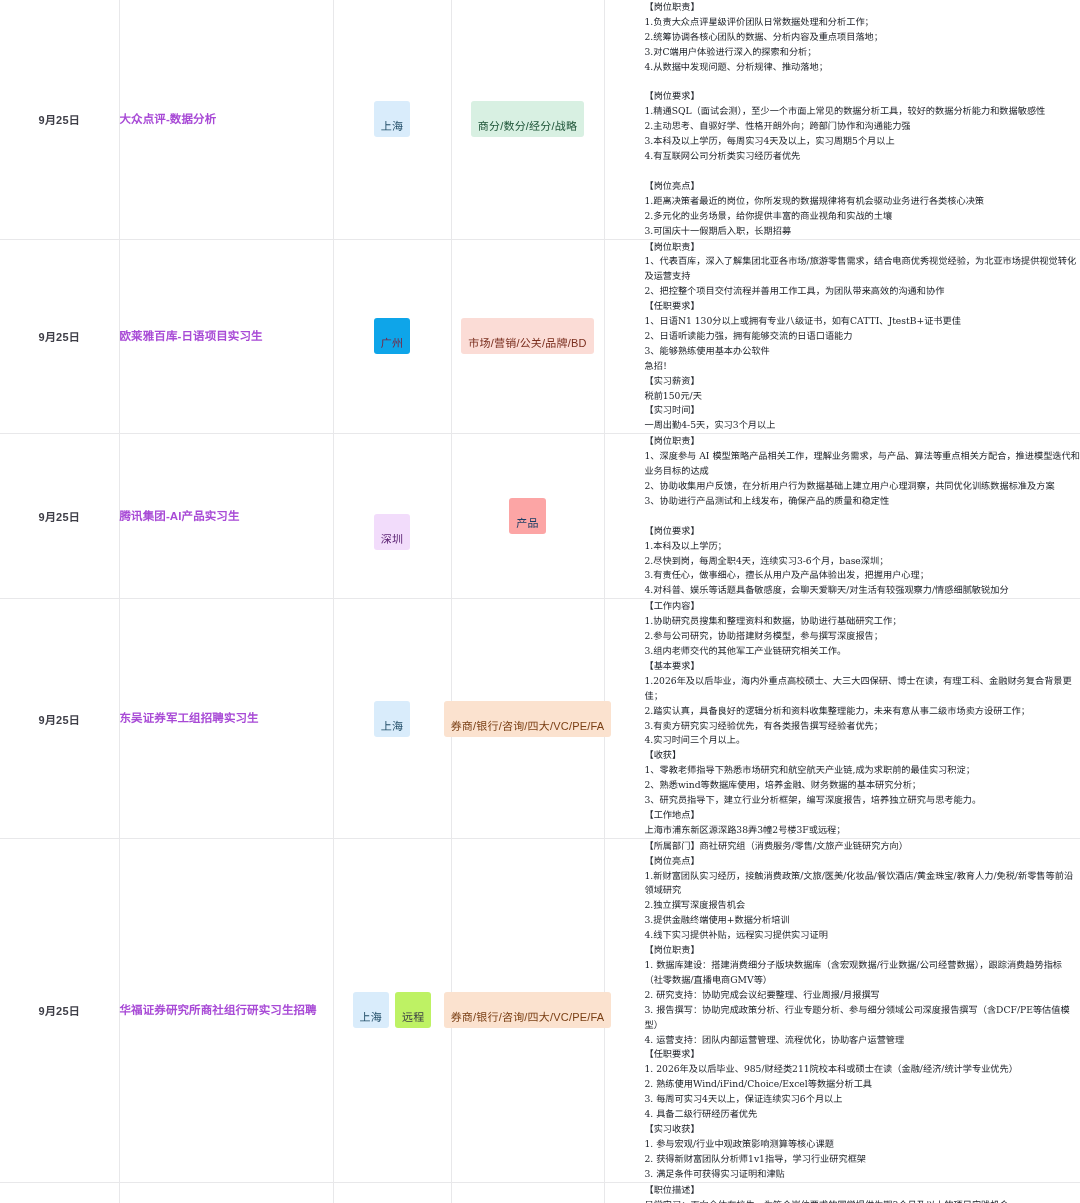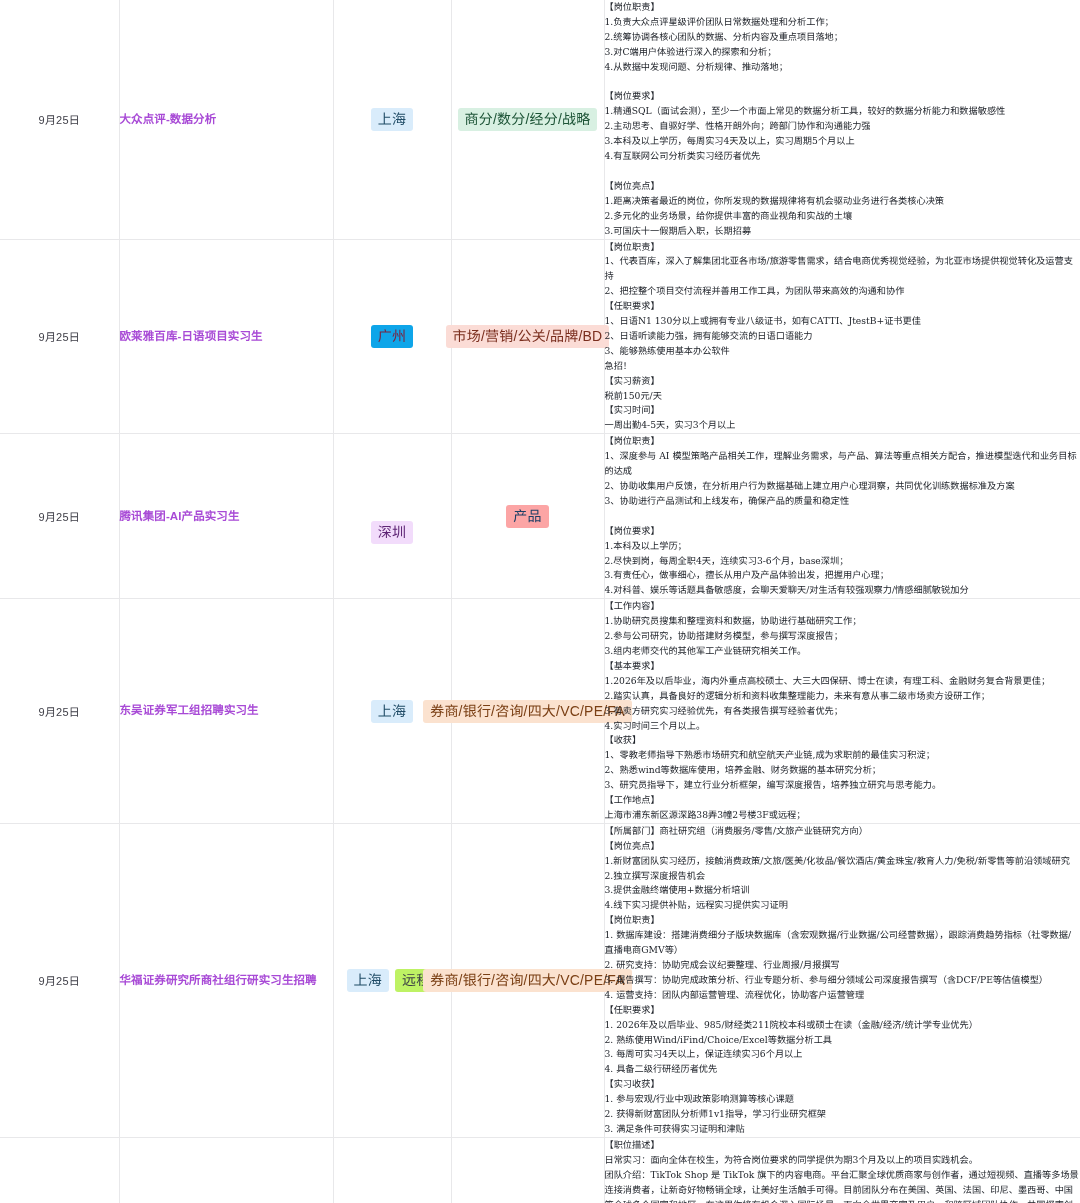--- a/index.html
+++ b/index.html
@@ -16,34 +16,34 @@
     border-collapse:collapse;
     table-layout:fixed;
   }
   table.jobs td{
     border-bottom:1px solid #e8e8ea;
     border-right:1px solid #e8e8ea;
     vertical-align:middle;
     padding:0;
     background:#fff;
   }
-  table.jobs tr td:last-child{border-right:none;}
+  table.jobs tr td:last-child{border-right:none;padding-left:40px;}
   
   col.c-date{width:119px;}
   col.c-title{width:214px;}
   col.c-city{width:118px;}
   col.c-cat{width:153px;}
   col.c-desc{width:476px;}
 
   .cell-date{
     text-align:center;
     font-size:11px;
     color:#3d3d46;
     letter-spacing:.2px;
-    font-weight:400;
+    font-weight:700;
   }
   .cell-title{
     padding:0 14px;
     font-size:11.5px;
     font-weight:700;
     color:#a84ad6;
     line-height:1.5;
     letter-spacing:.1px;
     margin-top:37px;
   }
@@ -53,23 +53,23 @@
   }
   .tagwrap{
     display:flex;
     justify-content:center;
     align-items:center;
     gap:6px;
     flex-wrap:wrap;
   }
   .tag{
     display:inline-block;
-    font-size:14px;
+    font-size:11px;
     line-height:1;
-    padding:4px 7px 5px;
+    padding:20px 7px 5px;
     border-radius:3px;
     white-space:nowrap;
     letter-spacing:.2px;
   }
   .tag-blue   {background:#d9ecfb;color:#1f4b66;}
   .tag-pink   {background:#0ea5e9;color:#7a2440;}
   .tag-purple {background:#f2dcfb;color:#5e2575;margin-top:32px;}
   .tag-gray   {background:#bef264;color:#3c3f45;}
   .tag-green  {background:#d8f0e2;color:#1d5437;}
   .tag-peach  {background:#fbe2cf;color:#7a3f14;}

